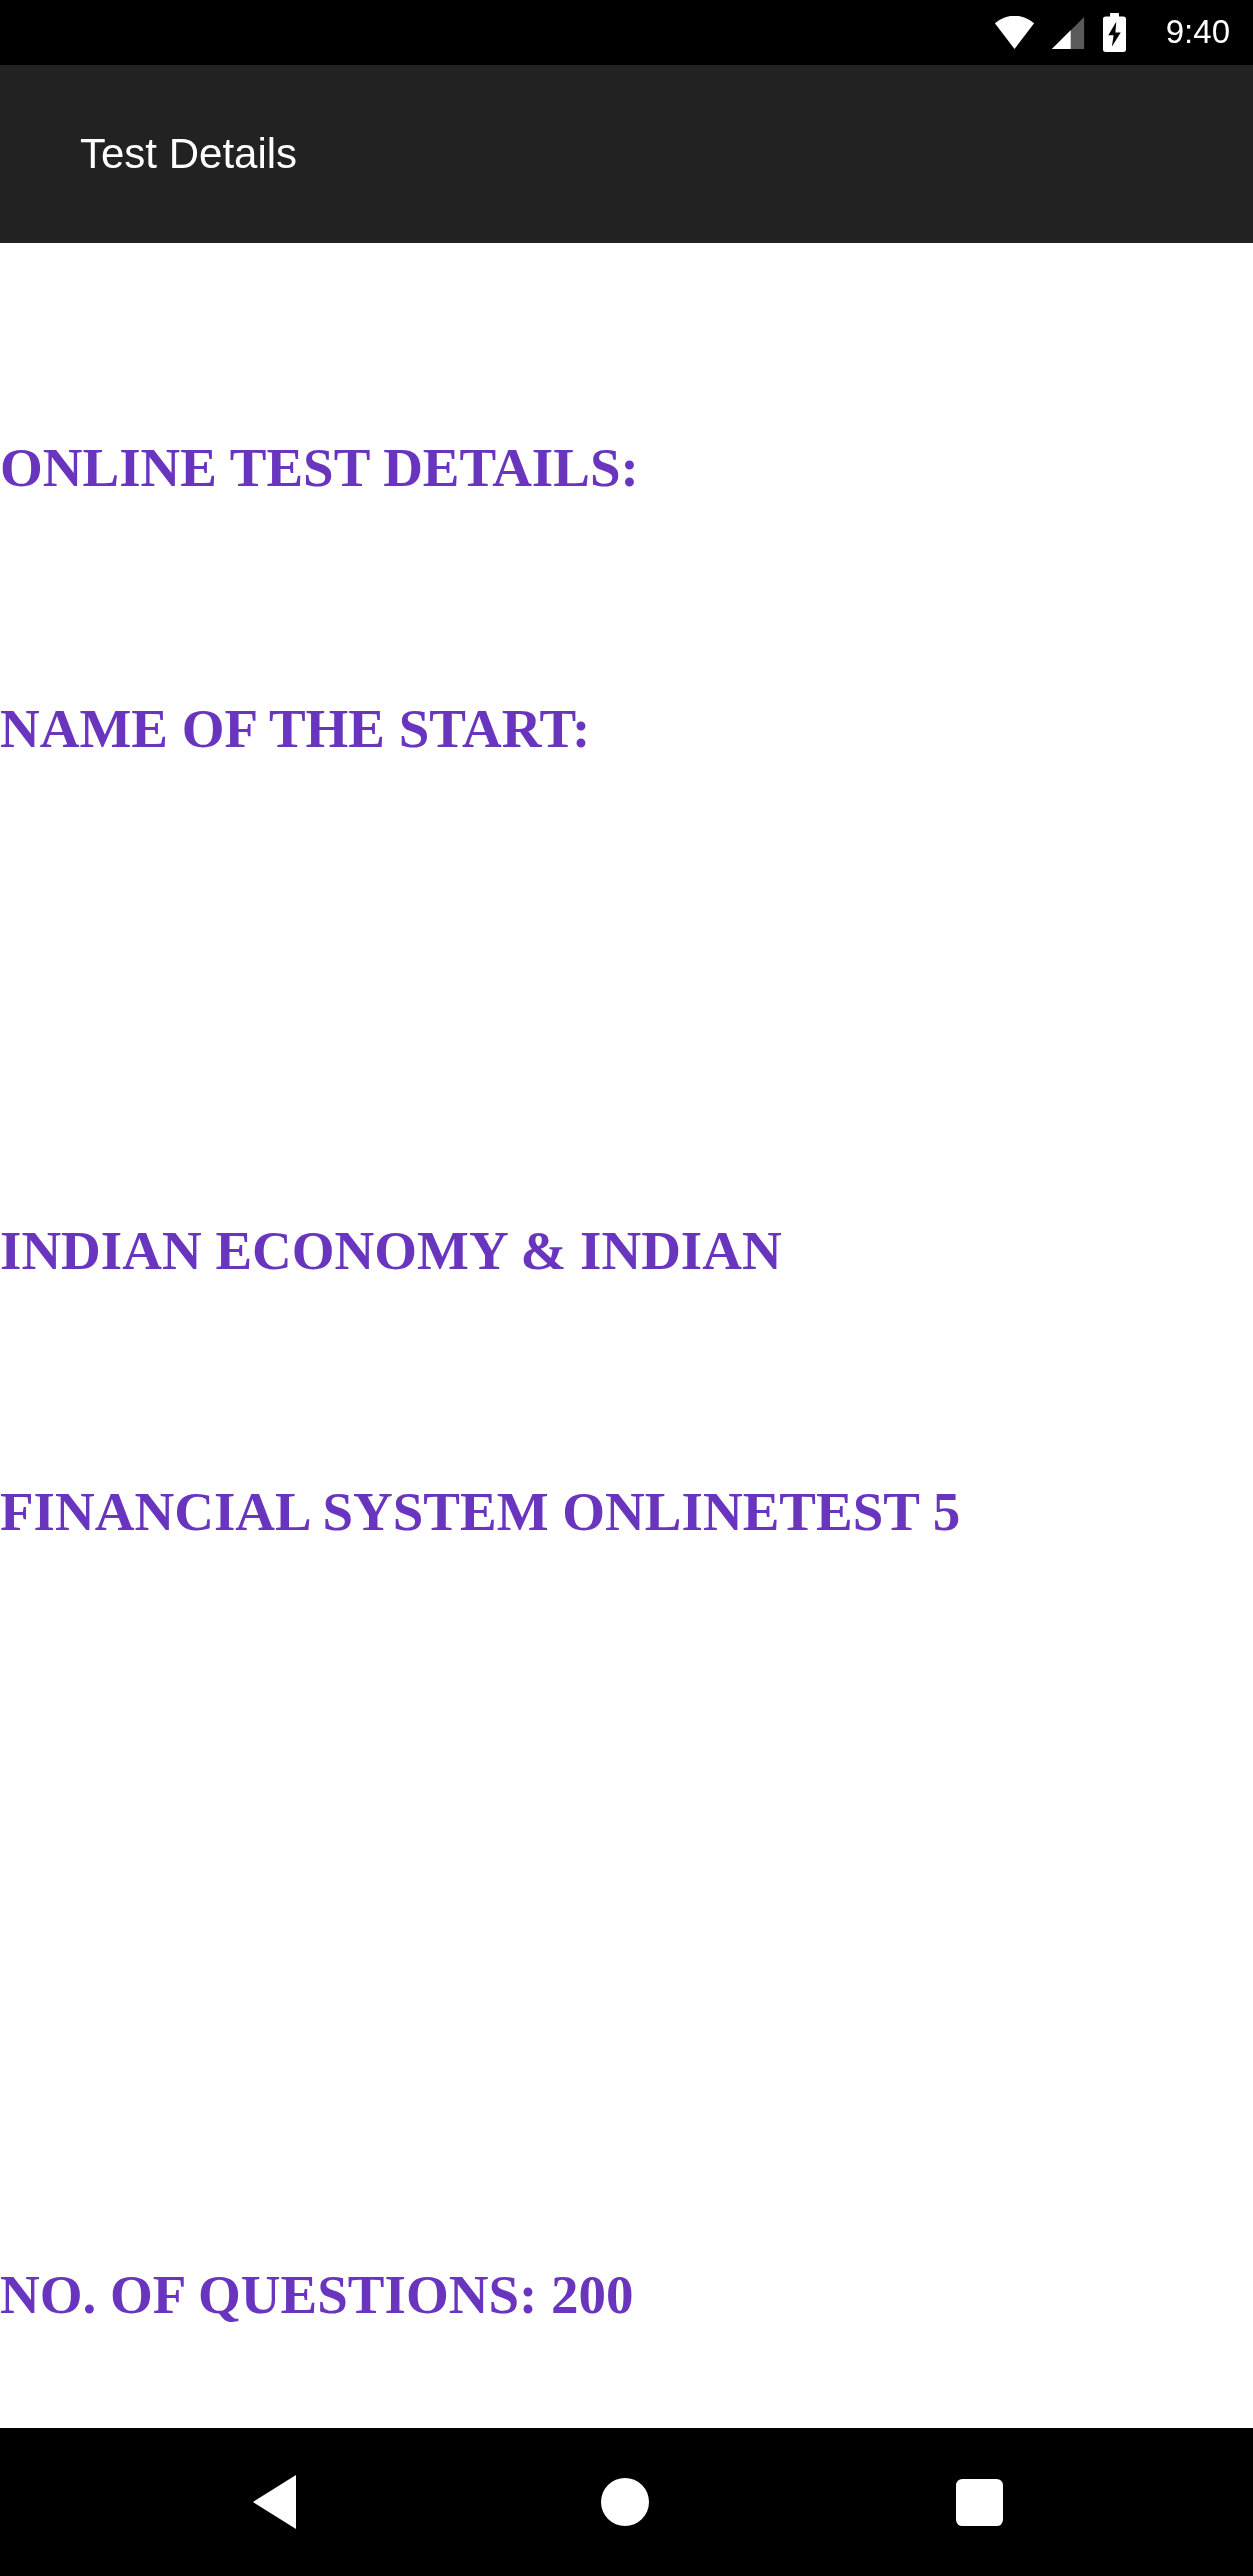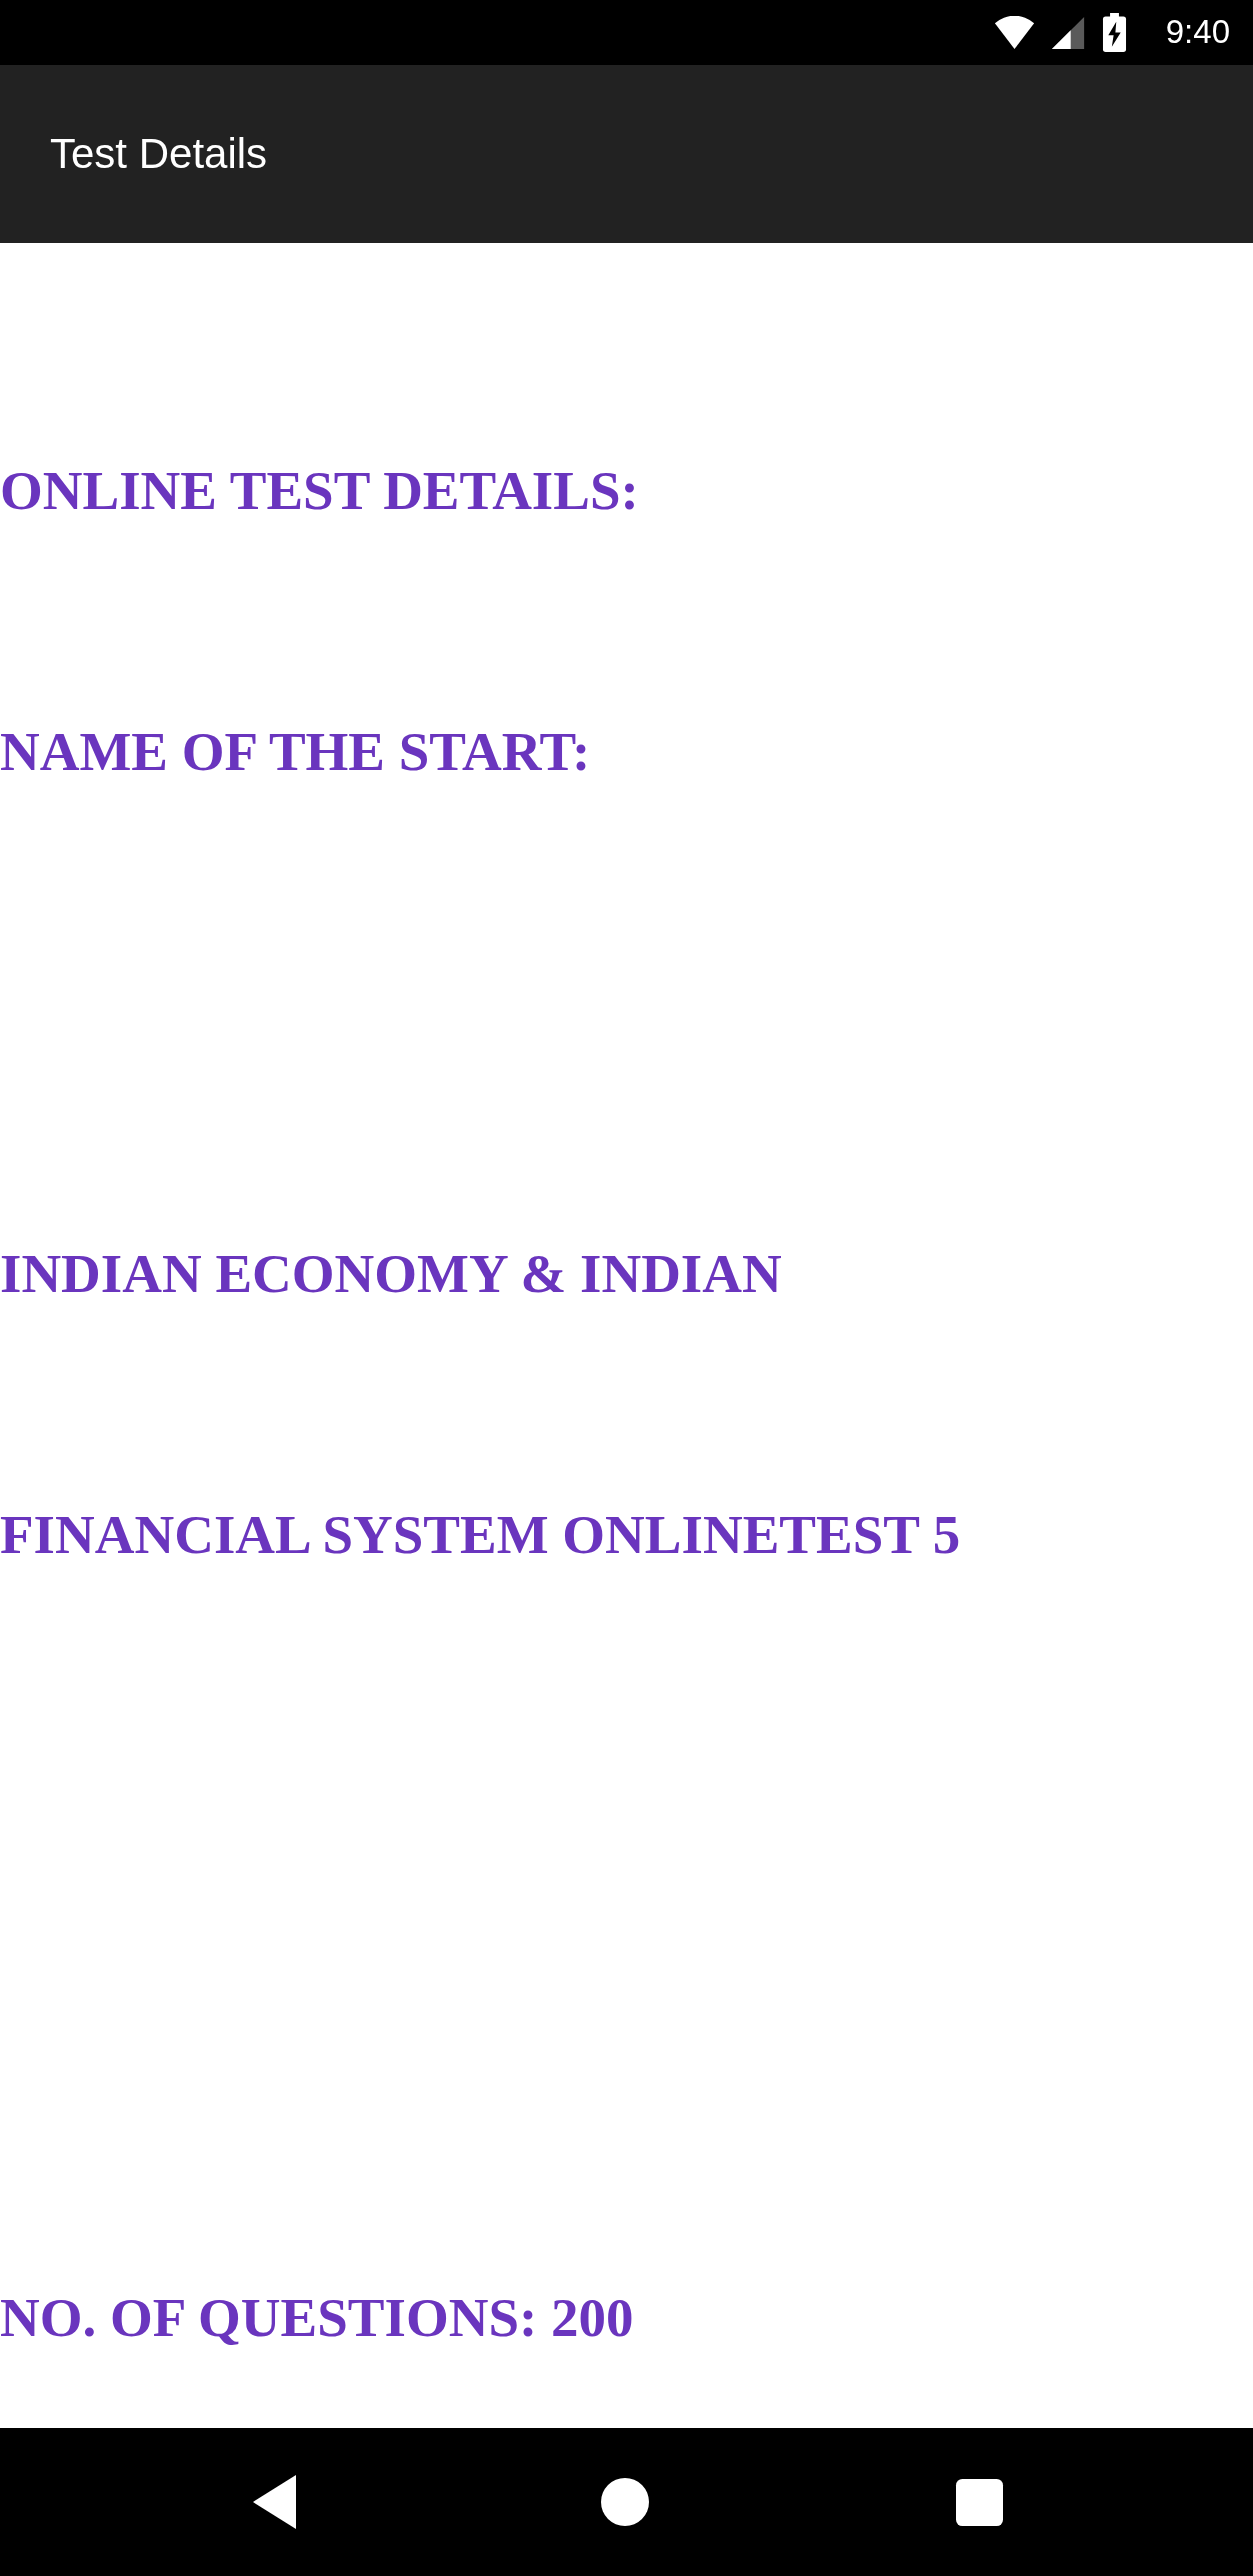--- a/index.html
+++ b/index.html
@@ -42,39 +42,38 @@
     margin-left:23px;
     line-height:1;
     padding-bottom:1.8px;
   }
 
   
   #app-bar {
     position:absolute; top:65px; left:0;
     width:1253px; height:178px;
     background:#222222;
-    display:flex; align-items:center;
+    display:flex; align-items:center;padding-left:30px;
   }
   #app-bar-title {
     color:#ffffff;
     font-size:42px;
     font-family:"Liberation Sans", sans-serif;
     font-weight:400;
     padding-left:50px;
     line-height:1;
   }
 
   
   #content {
     position:absolute;
     top:243px; left:0;
     width:1253px; height:2185px;
     background:#ffffff;
     overflow:hidden;
-    margin-top:23px;
   }
   #details-text {
     position:absolute;
     top:0; left:0;
     width:1253px;
     padding-top:7.2px;
     color:#6A35BE;
     font-family:"Liberation Serif", serif;
     font-weight:bold;
     font-size:55px;

